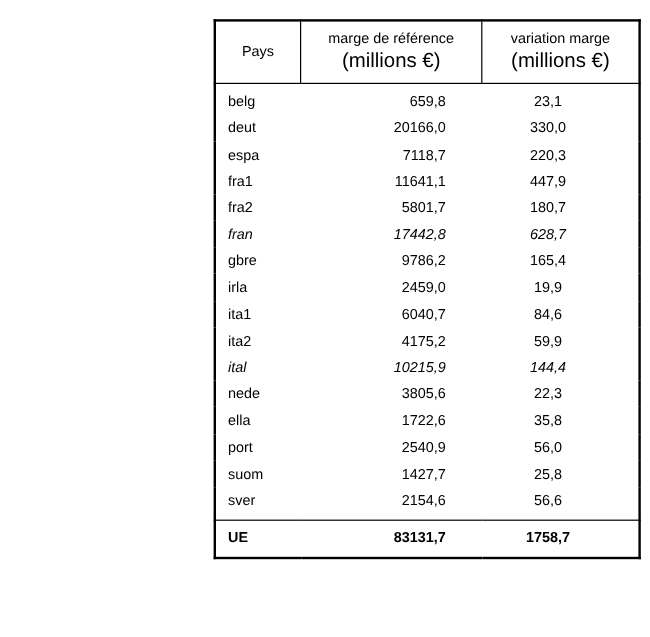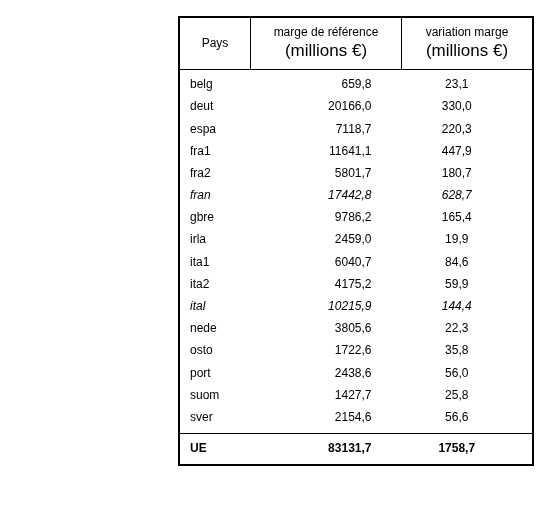--- a/index.html
+++ b/index.html
@@ -124,27 +124,27 @@
           <td class="c0">ital</td>
           <td class="c1">10215,9</td>
           <td class="c2">144,4</td>
         </tr>
         <tr>
           <td class="c0">nede</td>
           <td class="c1">3805,6</td>
           <td class="c2">22,3</td>
         </tr>
         <tr>
-          <td class="c0">osto</td>
+          <td class="c0">ella</td>
           <td class="c1">1722,6</td>
           <td class="c2">35,8</td>
         </tr>
         <tr>
           <td class="c0">port</td>
-          <td class="c1">2438,6</td>
+          <td class="c1">2540,9</td>
           <td class="c2">56,0</td>
         </tr>
         <tr>
           <td class="c0">suom</td>
           <td class="c1">1427,7</td>
           <td class="c2">25,8</td>
         </tr>
         <tr class="pre-sep">
           <td class="c0">sver</td>
           <td class="c1">2154,6</td>

